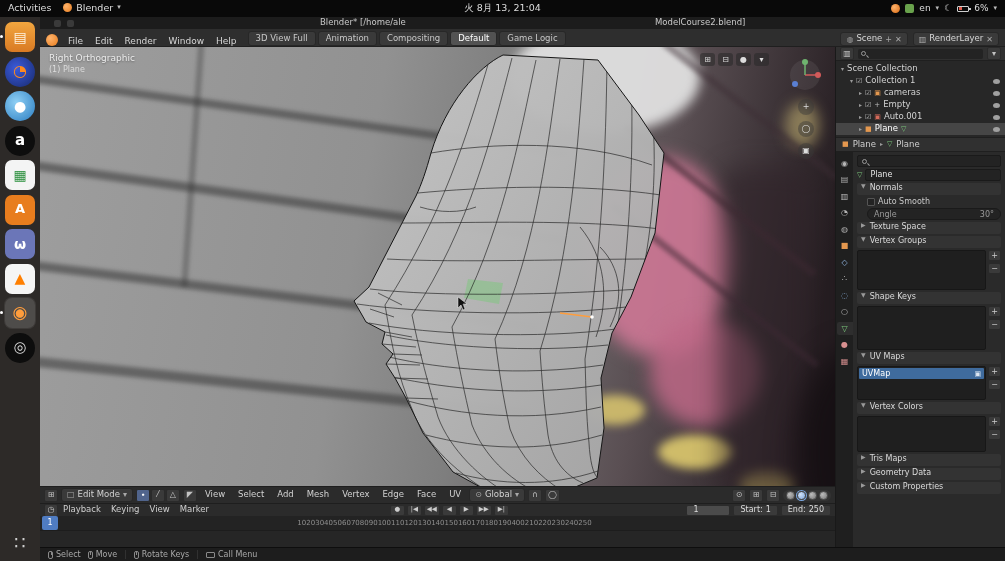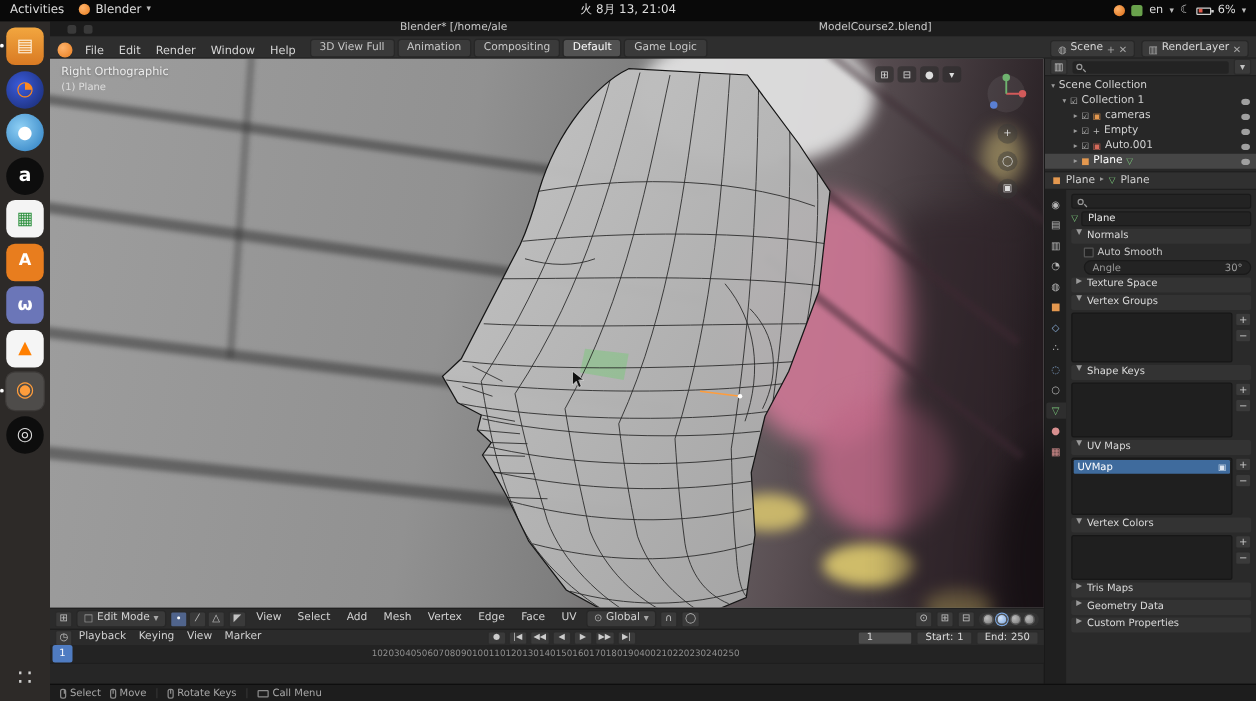--- a/index.html
+++ b/index.html
@@ -136,21 +136,21 @@
 .ptab.active{background:#2e2e2e}
 .c-or{color:#e4984f}.c-bl{color:#86a9d2}.c-gr{color:#7ac77a}.c-pk{color:#d89090}
 .pcontent{flex:1;padding:3px 4px;display:flex;flex-direction:column;gap:2px;overflow:hidden;background:#2a2a2a}
 .prow{display:flex;align-items:center;gap:3px}
 .pfield{flex:1;height:12px;background:#232323;border:1px solid #1a1a1a;border-radius:2px;display:flex;align-items:center;gap:3px;padding:0 4px;color:#e6e6e6;font-size:8px}
 .sech{height:12px;background:#333;border-radius:2px;display:flex;gap:4px;padding:0 4px;color:#dadada;font-size:8px;flex:0 0 auto}
 .chk{width:8px;height:8px;background:#232323;border:1px solid #555;border-radius:1px;flex:0 0 auto}
 .slider{flex:1;height:12px;background:#232323;border:1px solid #1a1a1a;border-radius:6px;display:flex;align-items:center;justify-content:space-between;padding:0 6px;color:#9a9a9a;font-size:8px}
 .lbox{display:flex;gap:2px}
 .list{flex:1;background:#1f1f1f;border:1px solid #171717;border-radius:2px;padding:1px}
-.h34{height:46px}.h36{height:36px}.h40{height:40px}.h44{height:44px}
+.h34{height:34px}.h36{height:36px}.h40{height:40px}.h44{height:44px}
 .side{width:13px;display:flex;flex-direction:column;gap:2px}
 .mini{width:13px;height:11px;background:#3a3a3a;border:1px solid #2a2a2a;border-radius:2px;color:#ccc;font-size:8px;display:flex;align-items:center;justify-content:center}
 .uvrow{height:11px;background:#3f6b9d;border-radius:1px;display:flex;align-items:center;gap:3px;padding:0 3px;color:#fff;font-size:8px}
 .uvrow .cami{margin-left:auto;font-size:7px;color:#dce6f2}
 
 .statusbar{height:14px;background:#1d1d1d;border-top:1px solid #0e0e0e;display:flex;align-items:center;gap:7px;padding:0 8px;font-size:8px;color:#a8a8a8;flex:0 0 auto}
 .sb-item{display:flex;align-items:center;gap:3px}
 .mouse{width:5px;height:8px;border:1px solid #8a8a8a;border-radius:2px;position:relative;display:inline-block}
 .mouse::after{content:"";position:absolute;left:1.5px;top:0;width:1px;height:3px;background:#8a8a8a}
 .kb{width:9px;height:6px;border:1px solid #8a8a8a;border-radius:1px;display:inline-block}

